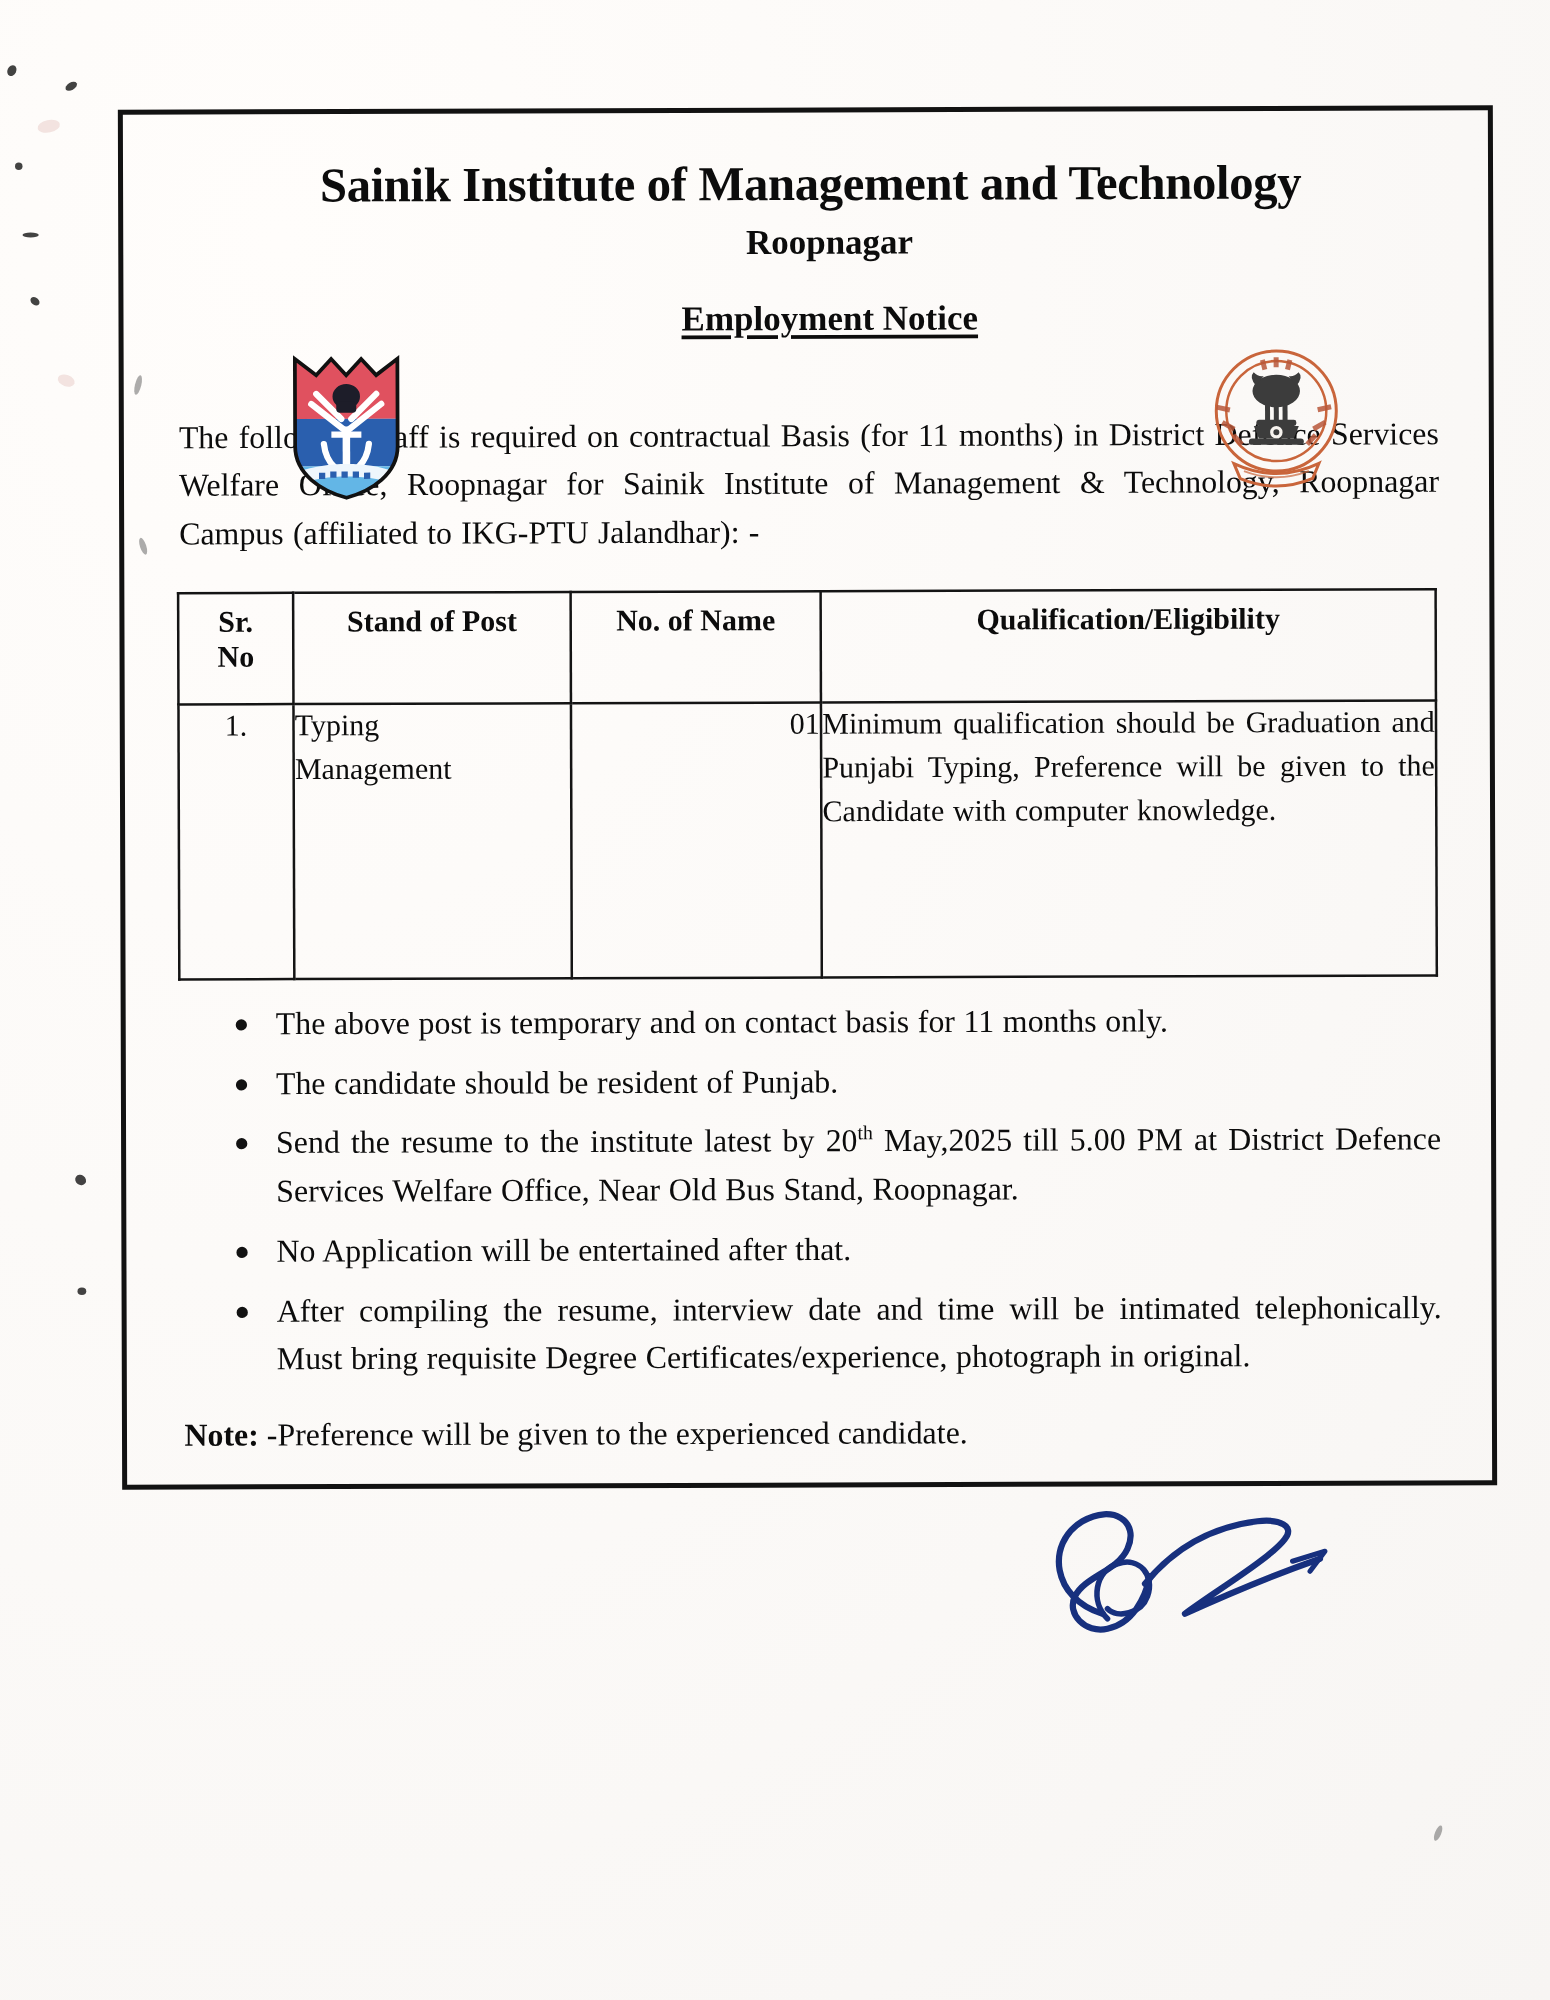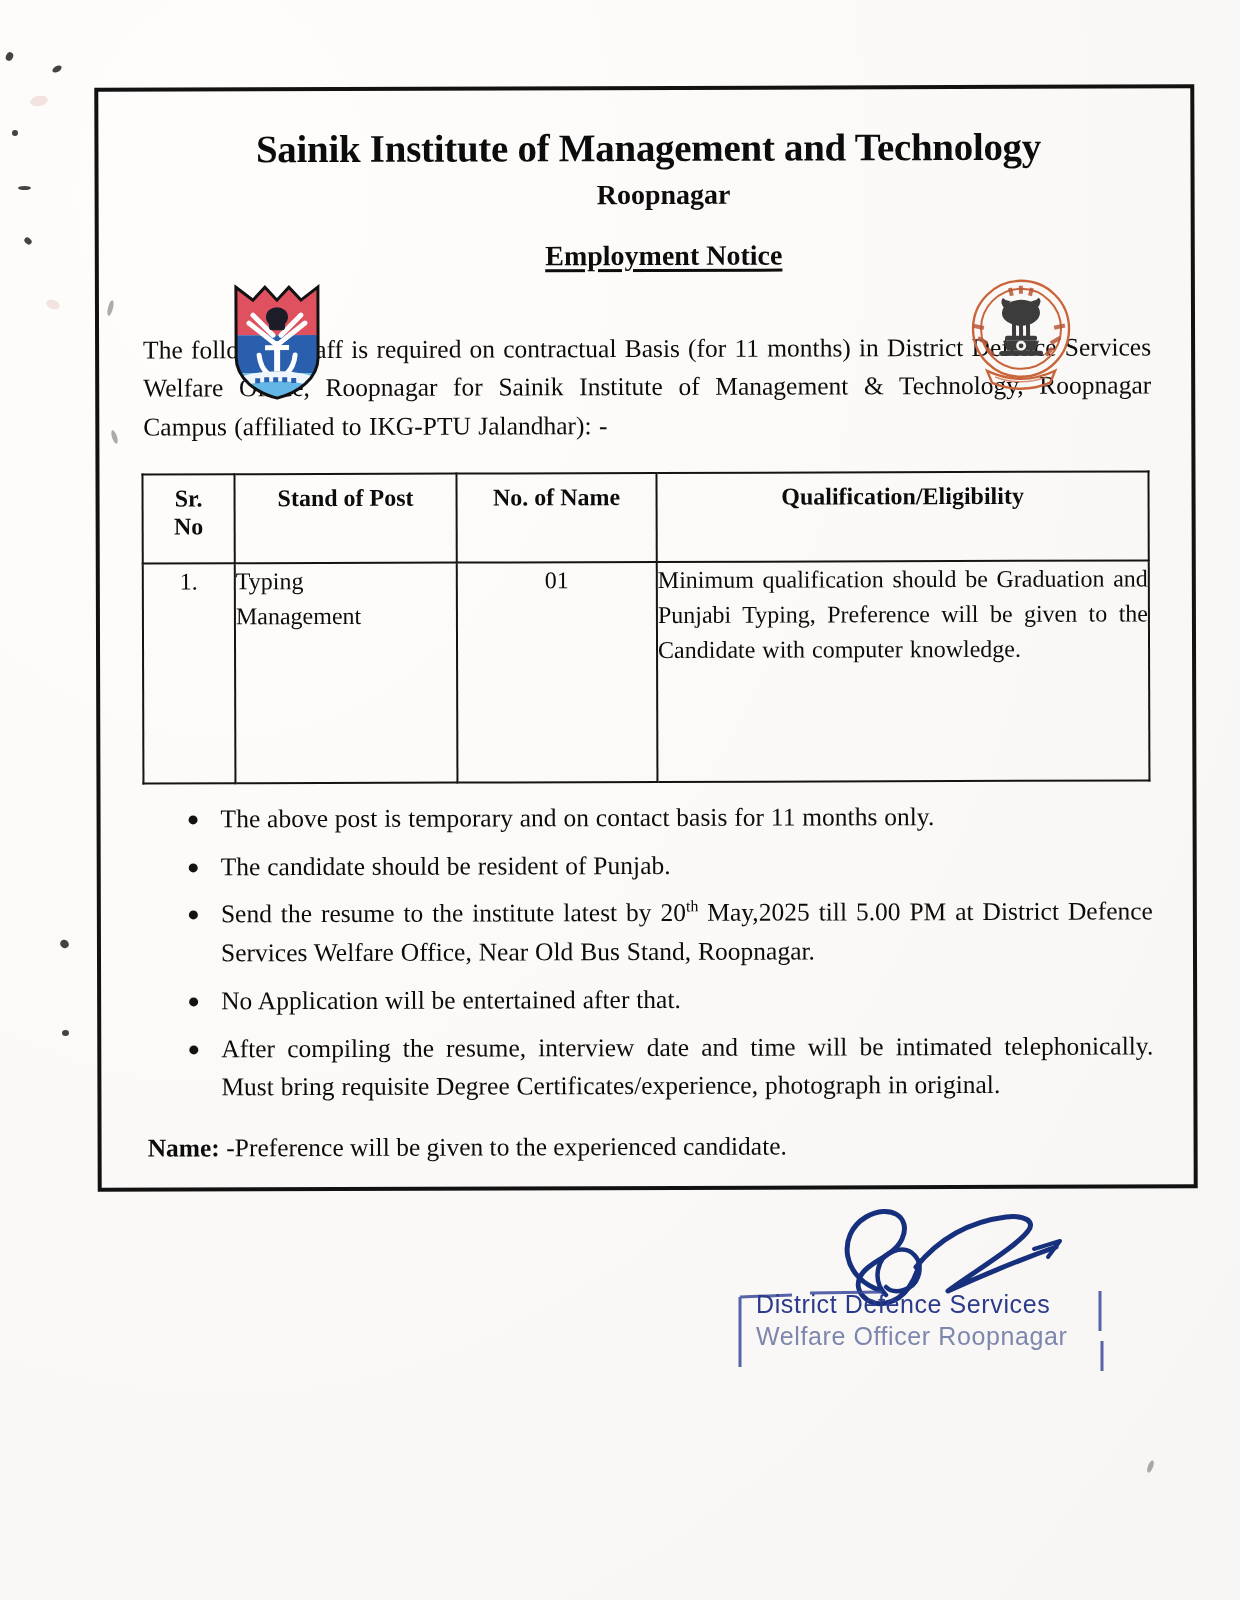--- a/index.html
+++ b/index.html
@@ -147,21 +147,21 @@
   #post-table td {
     font-size: 24px;
     line-height: 1.45;
   }
   .col-sr   { width: 92px;  }
   .col-name { width: 222px; }
   .col-no   { width: 200px; }
 
   .cell-sr   { text-align:center; padding-top: 12px; height: 218px; }
   .cell-name { text-align:left; padding-top: 12px; }
-  .cell-no   { text-align:center; padding-top: 12px; }
+  .cell-no   { text-align:right; padding-top: 12px; }
   .cell-qual {
     text-align: justify;
     text-align-last: left;
     padding: 12px 12px 0 10px;
     word-spacing: 1px;
   }
   .th-sr-line2 { display:block; }
 
   
   #conditions {
@@ -379,54 +379,35 @@
         </li>
         <li class="tight">
           <span>No Application will be entertained after that.</span>
         </li>
         <li>
           <span>After compiling the resume, interview date and time will be intimated telephonically. Must bring requisite Degree Certificates/experience, photograph in original.</span>
         </li>
       </ul>
 
       <div class="note-line">
-        <span class="note-label">Name:</span><span> -Preference will be given to the experienced candidate.</span>
+        <span class="note-label">Note:</span><span> -Preference will be given to the experienced candidate.</span>
       </div>
 
     </div>
   </div>
 
   <div id="signature-block">
 
     <svg id="signature-svg" width="300" height="130" viewBox="0 0 300 130">
       <g fill="none" stroke="#17307e" stroke-linecap="round" stroke-linejoin="round">
         <path d="M62 96 C22 84 16 40 46 22 C70 8 92 22 82 44 C74 62 48 66 40 82
                  C33 96 48 112 66 108 C86 104 96 84 100 66" stroke-width="5"></path>
         <path d="M66 100 C52 86 56 62 74 56 C92 50 104 66 98 82
                  C93 96 74 100 66 92" stroke-width="4.5"></path>
         <path d="M96 72 C122 40 154 26 186 22 C204 20 216 26 208 36
                  C196 52 152 78 128 96 C150 86 196 66 236 52" stroke-width="5"></path>
         <path d="M214 54 L240 46 L228 62" stroke-width="4"></path>
       </g>
     </svg>
 
-    <div id="stamp">
-      <svg width="382" height="92" viewBox="0 0 382 92">
-        <g fill="none" stroke="#3b4a9b" stroke-width="3" opacity=".85">
-          <path d="M8 18 L8 88"></path>
-          <path d="M8 18 L60 16"></path>
-          <path d="M78 14 L150 13"></path>
-          <path d="M368 12 L368 52"></path>
-          <path d="M370 62 L370 92"></path>
-        </g>
-      </svg>
-      <div class="stamp-text">
-        <div>
-          <span>District Defence Services</span>
-        </div>
-        <div class="faded">
-          <span>Welfare Officer Roopnagar</span>
-        </div>
-      </div>
-    </div>
   </div>
 
 </div>
 
 </body></html>

